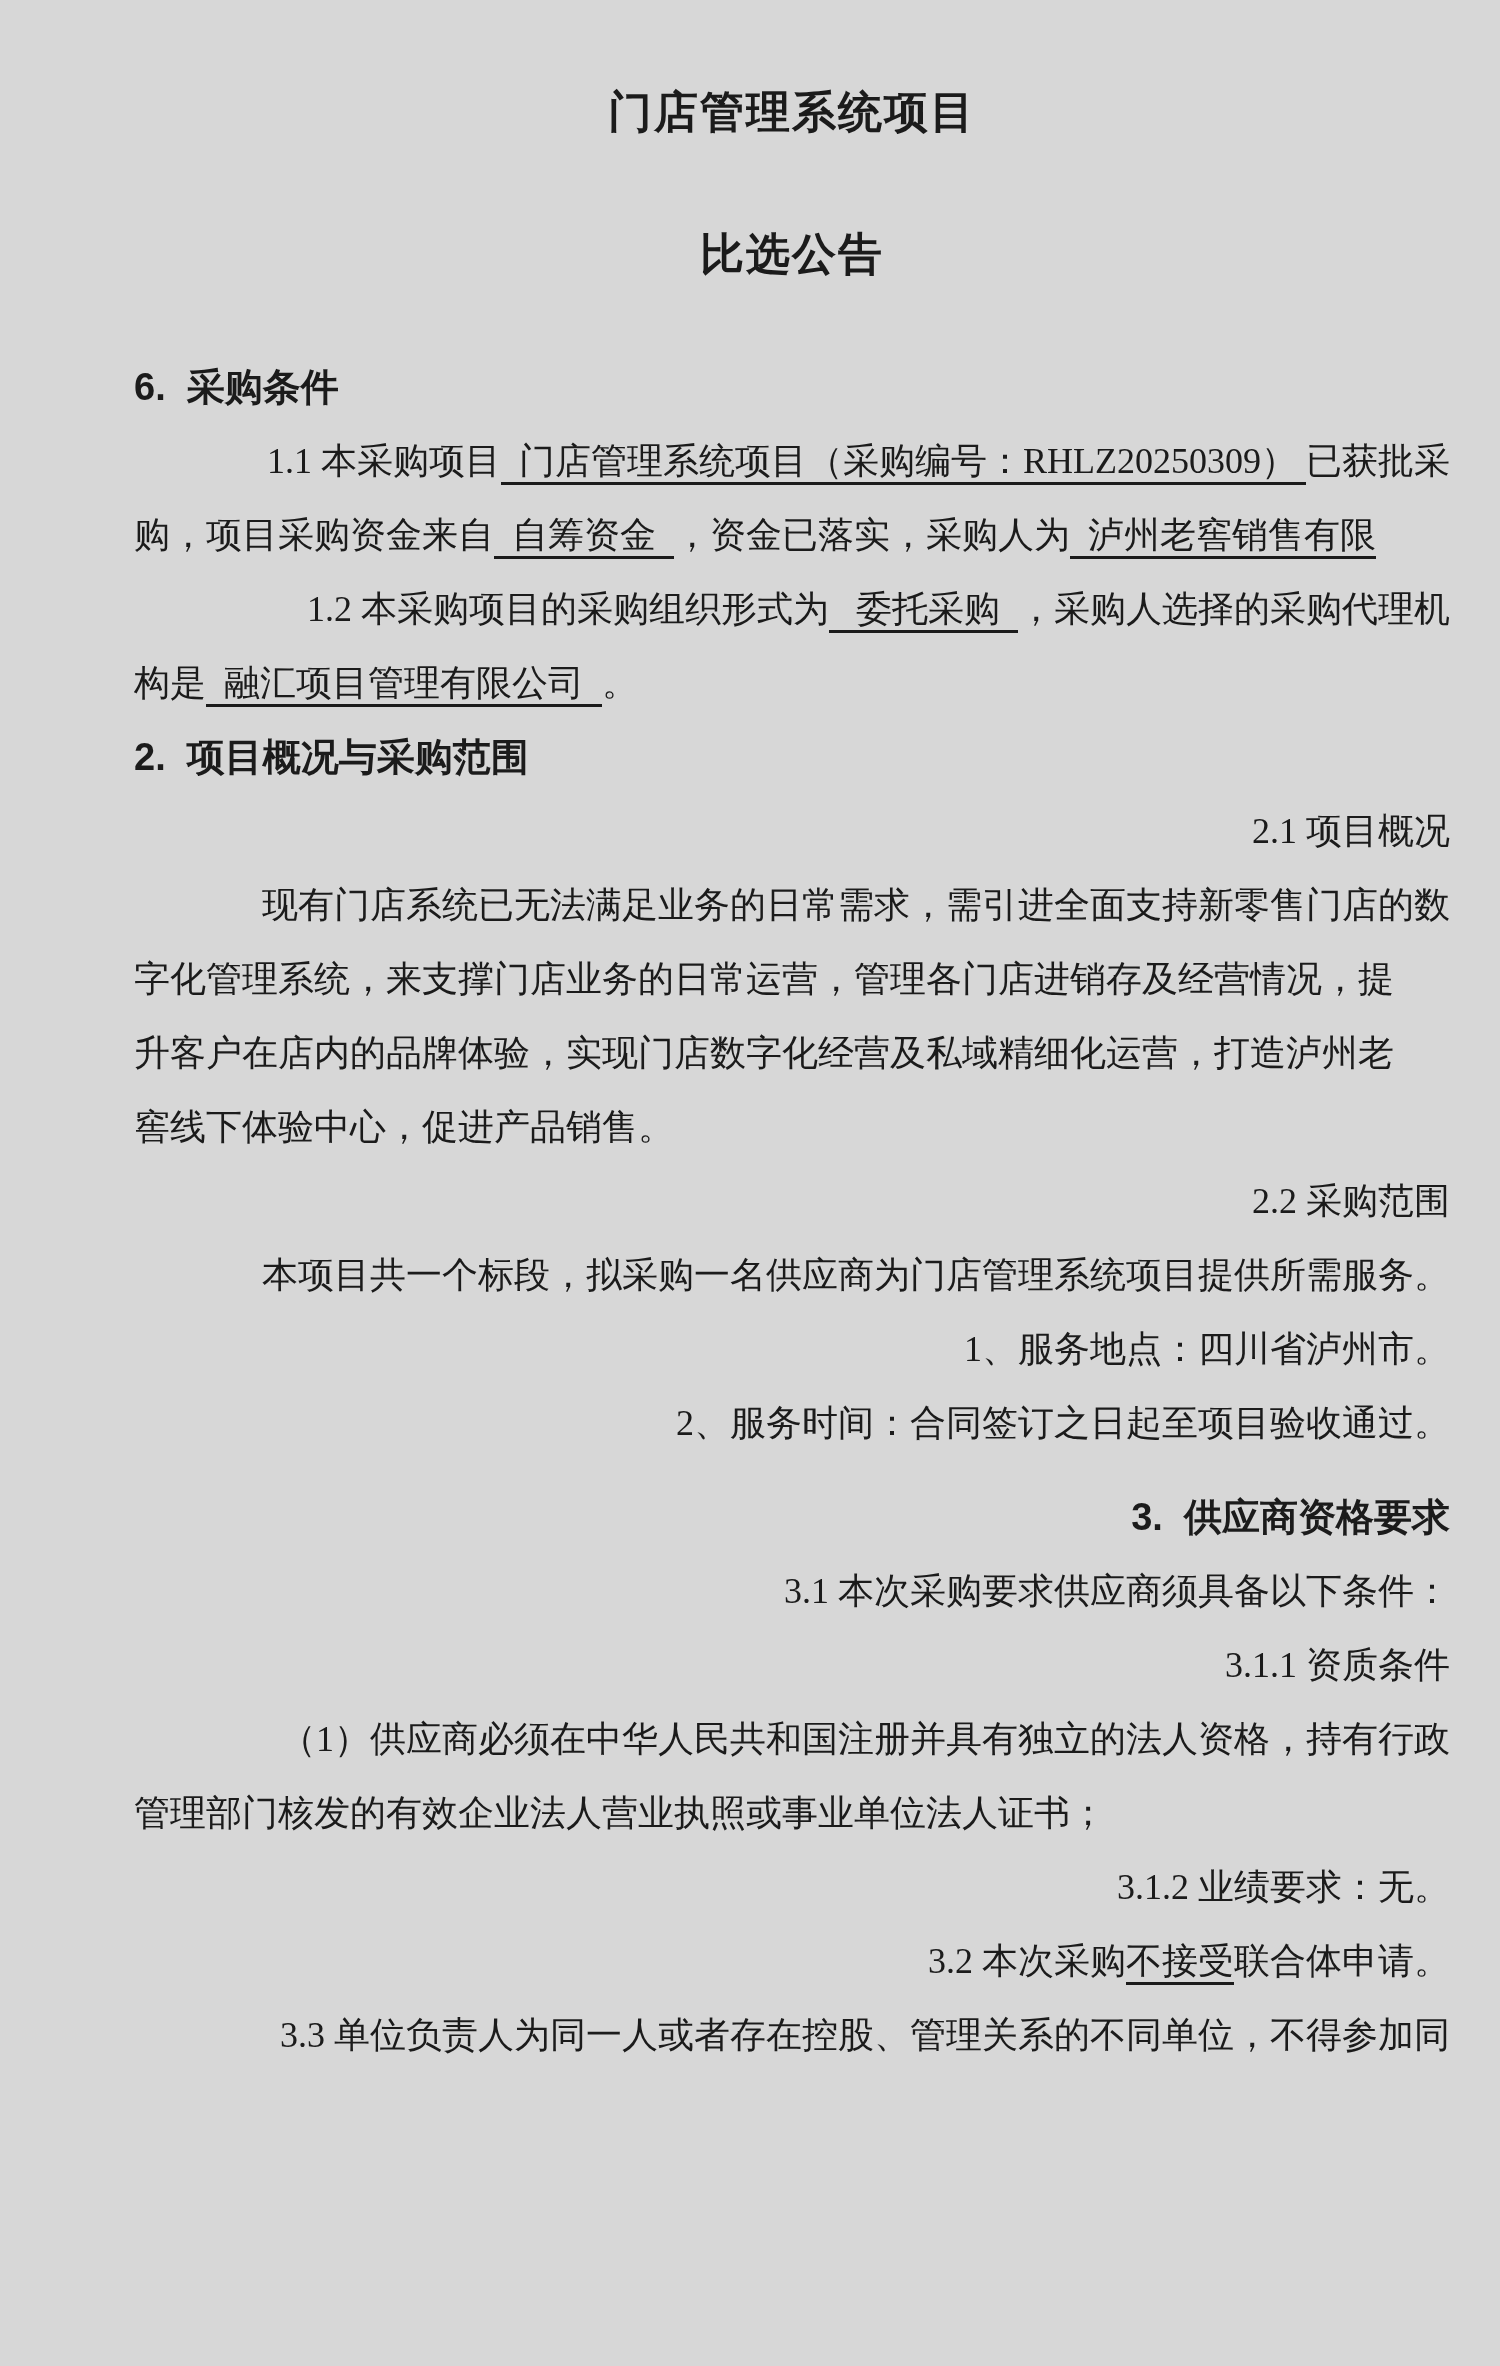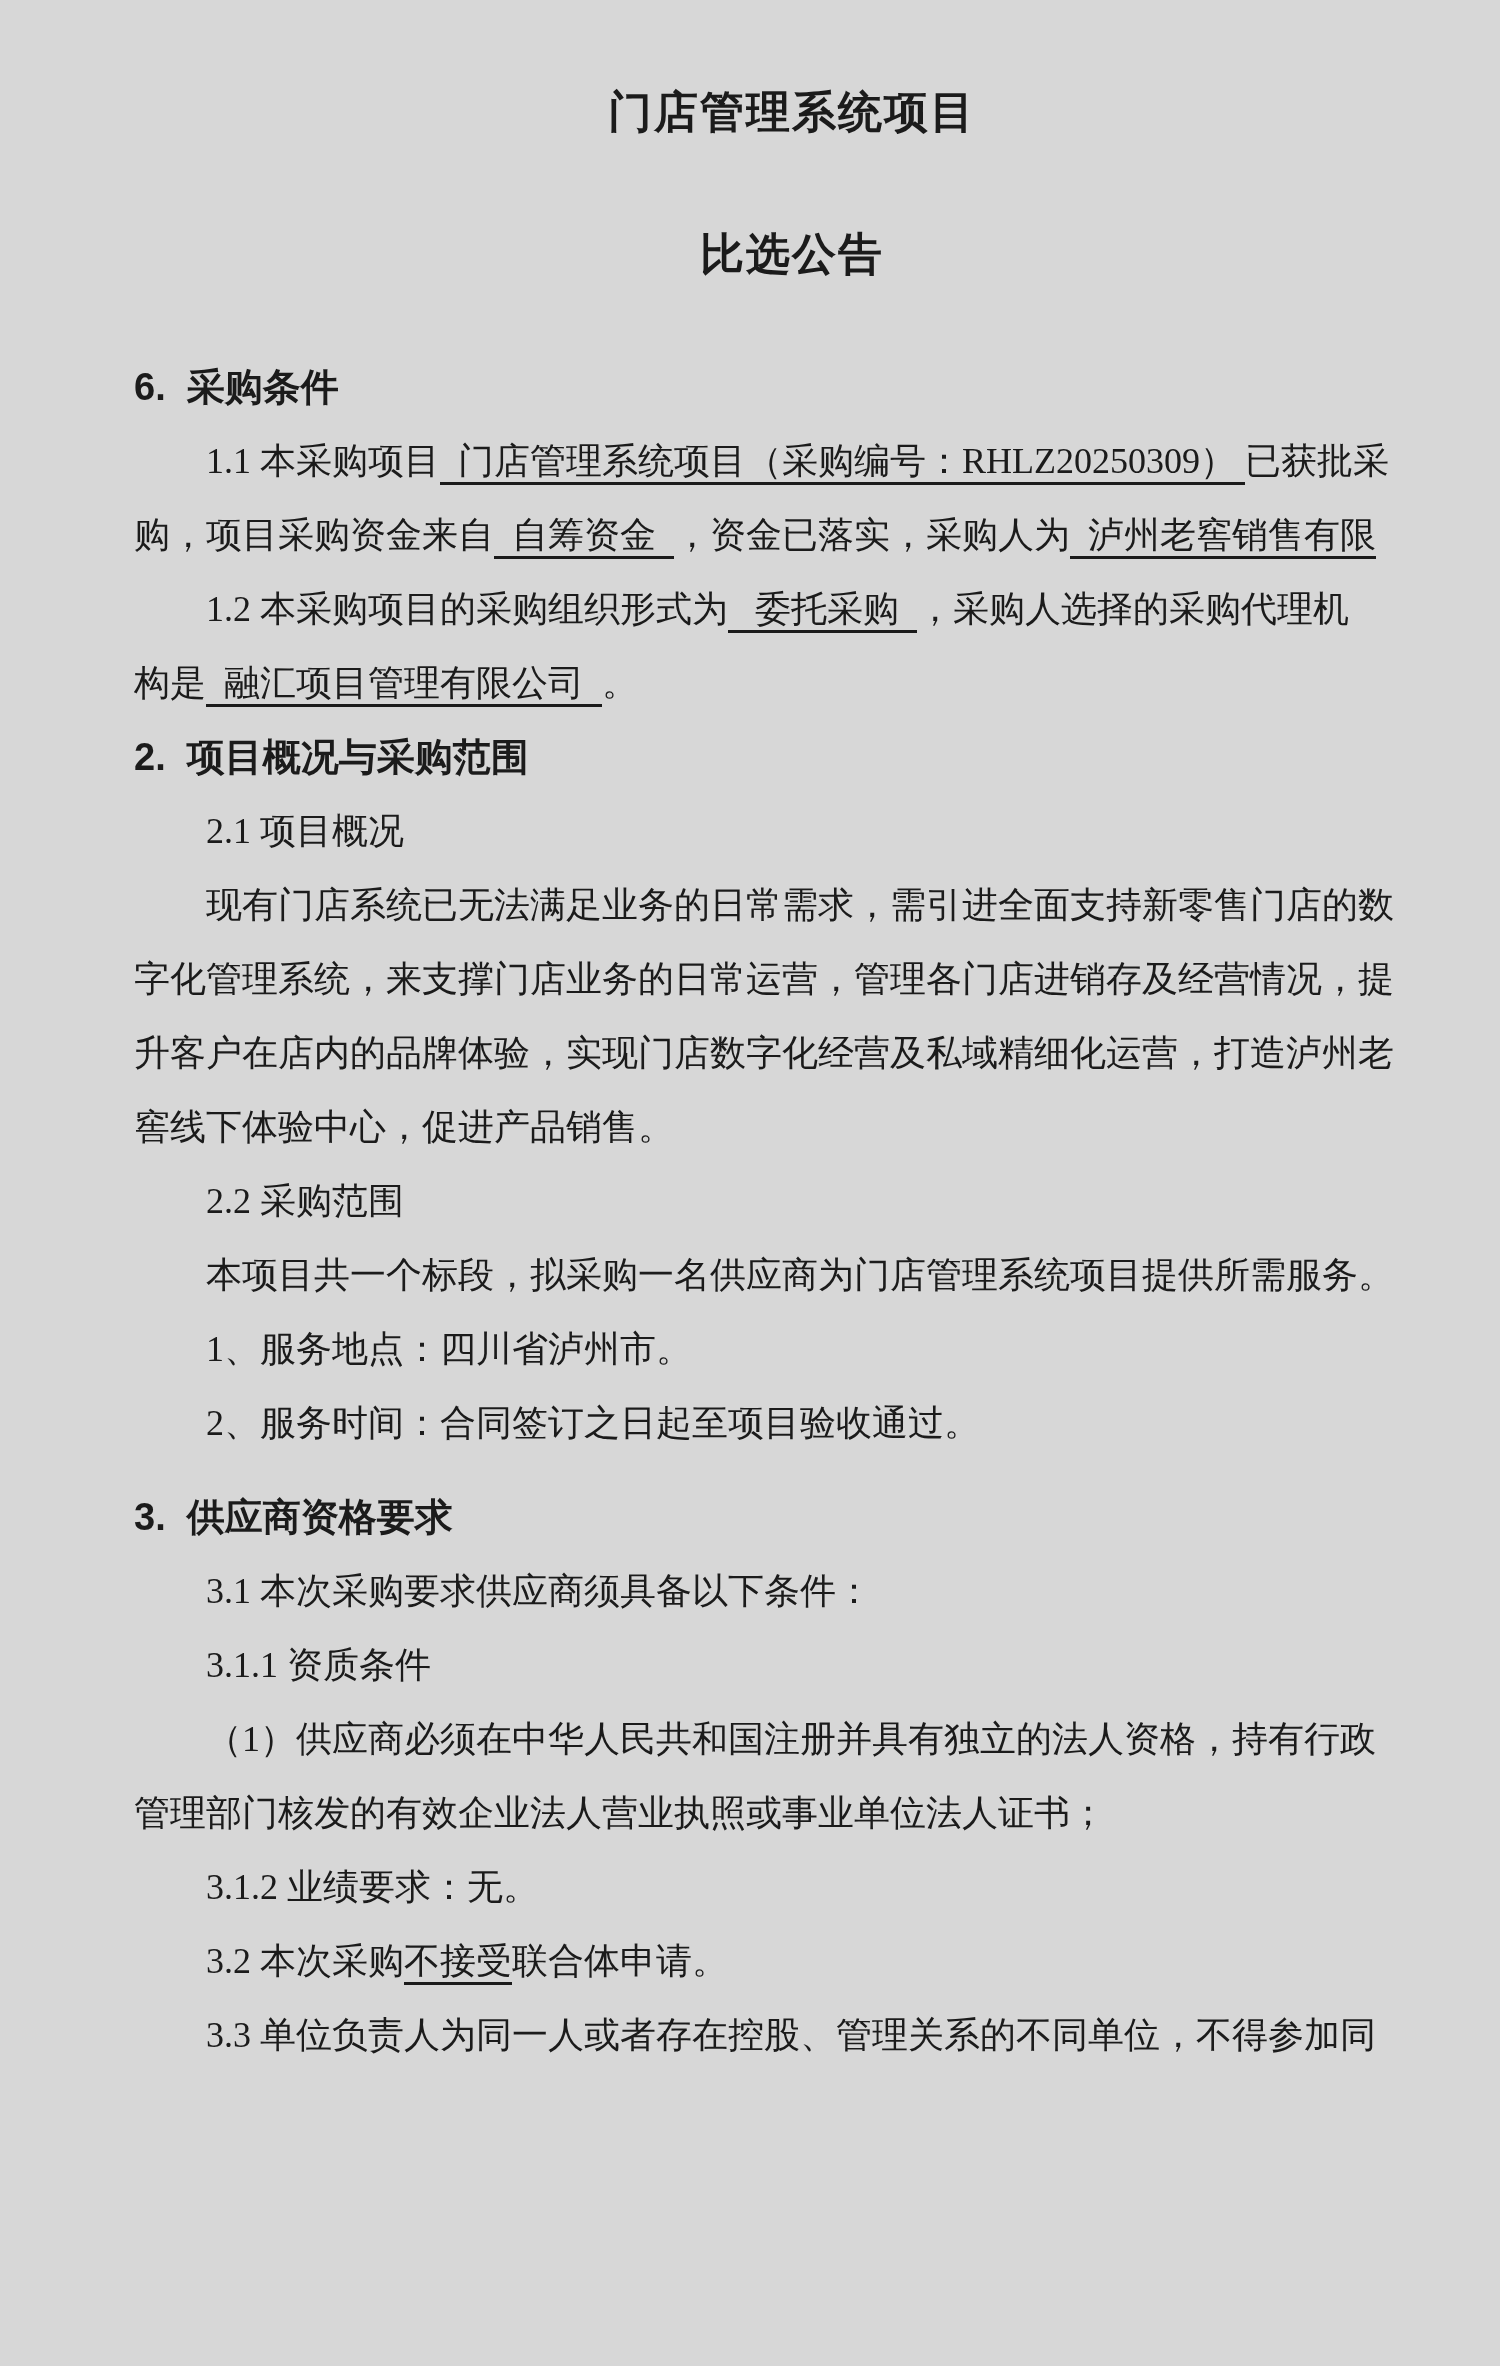--- a/index.html
+++ b/index.html
@@ -43,21 +43,21 @@
     padding: 0 92px;
     font-size: 36px;
     line-height: 74px;
   }
 
   .line {
     white-space: pre;
     overflow: hidden;
   }
 
-  .line.indent { padding-left: 72px; }
+  .line.indent { padding-left: 72px; text-align: right; }
 
   .line.heading {
     font-family: "Liberation Sans", "DejaVu Sans", sans-serif;
     font-weight: bold;
     font-size: 38px;
   }
 
   .u {
     text-decoration: underline;
     text-underline-offset: 9px;
@@ -79,21 +79,21 @@
       <div class="line heading"><span>2.  项目概况与采购范围</span></div>
       <div class="line indent"><span>2.1 项目概况</span></div>
       <div class="line indent"><span>现有门店系统已无法满足业务的日常需求，需引进全面支持新零售门店的数</span></div>
       <div class="line"><span>字化管理系统，来支撑门店业务的日常运营，管理各门店进销存及经营情况，提</span></div>
       <div class="line"><span>升客户在店内的品牌体验，实现门店数字化经营及私域精细化运营，打造泸州老</span></div>
       <div class="line"><span>窖线下体验中心，促进产品销售。</span></div>
       <div class="line indent"><span>2.2 采购范围</span></div>
       <div class="line indent"><span>本项目共一个标段，拟采购一名供应商为门店管理系统项目提供所需服务。</span></div>
       <div class="line indent"><span>1、服务地点：四川省泸州市。</span></div>
       <div class="line indent"><span>2、服务时间：合同签订之日起至项目验收通过。</span></div>
-      <div class="line heading" style="margin-top: 20px;"><span>3.  供应商资格要求</span></div>
+      <div class="line heading" style="margin-top: 20px; text-align: right;"><span>3.  供应商资格要求</span></div>
       <div class="line indent"><span>3.1 本次采购要求供应商须具备以下条件：</span></div>
       <div class="line indent"><span>3.1.1 资质条件</span></div>
       <div class="line indent"><span>（1）供应商必须在中华人民共和国注册并具有独立的法人资格，持有行政</span></div>
       <div class="line"><span>管理部门核发的有效企业法人营业执照或事业单位法人证书；</span></div>
       <div class="line indent"><span>3.1.2 业绩要求：无。</span></div>
       <div class="line indent"><span>3.2 本次采购</span><span class="u">不接受</span><span>联合体申请。</span></div>
       <div class="line indent"><span>3.3 单位负责人为同一人或者存在控股、管理关系的不同单位，不得参加同</span></div>
     </div>
 </div>
 

